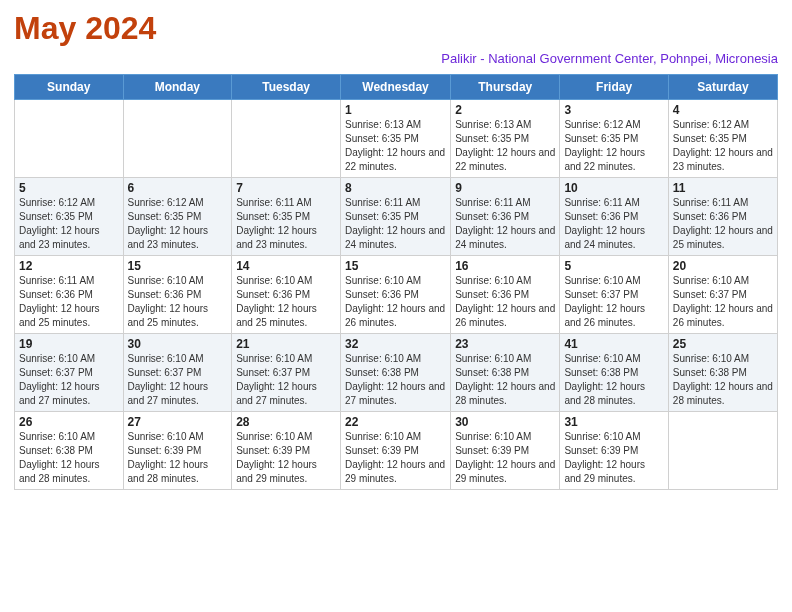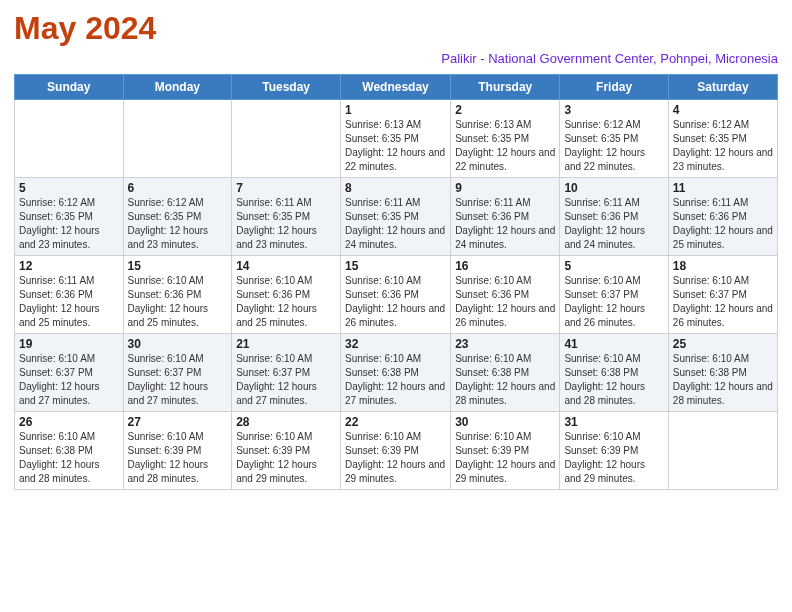--- a/index.html
+++ b/index.html
@@ -187,21 +187,21 @@
           </td>
           <td>
             <div class="day-number">16</div>
             <div class="day-info">Sunrise: 6:10 AM<br>Sunset: 6:36 PM<br>Daylight: 12 hours and 26 minutes.</div>
           </td>
           <td>
             <div class="day-number">5</div>
             <div class="day-info">Sunrise: 6:10 AM<br>Sunset: 6:37 PM<br>Daylight: 12 hours and 26 minutes.</div>
           </td>
           <td>
-            <div class="day-number">18</div>
+            <div class="day-number">20</div>
             <div class="day-info">Sunrise: 6:10 AM<br>Sunset: 6:37 PM<br>Daylight: 12 hours and 26 minutes.</div>
           </td>
         </tr>
         <tr>
           <td>
             <div class="day-number">19</div>
             <div class="day-info">Sunrise: 6:10 AM<br>Sunset: 6:37 PM<br>Daylight: 12 hours and 27 minutes.</div>
           </td>
           <td>
             <div class="day-number">30</div>

